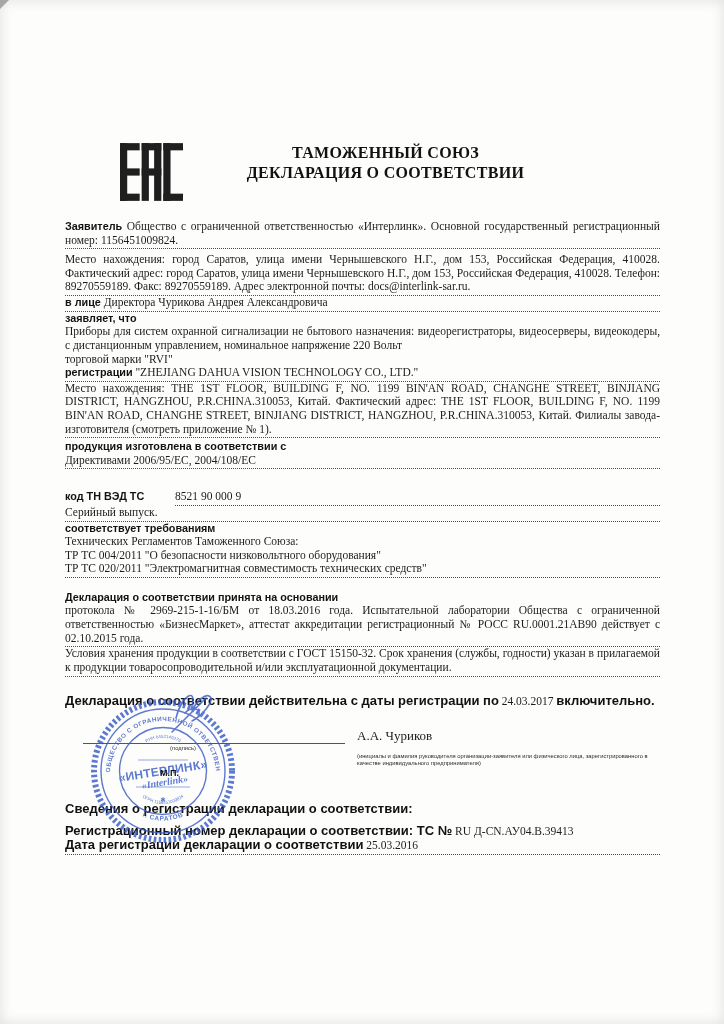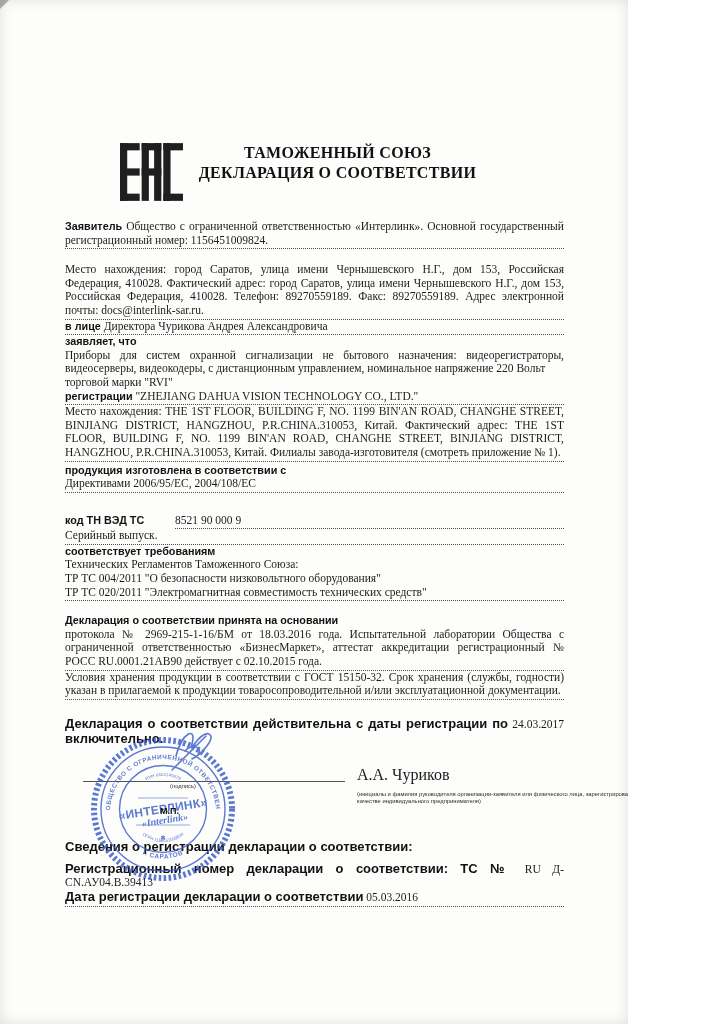--- a/index.html
+++ b/index.html
@@ -1,50 +1,50 @@
 <!DOCTYPE html>
 <html lang="ru"><head>
 <meta charset="utf-8">
 <style>
   html,body{margin:0;padding:0;background:#ffffff;}
   .page{
-    position:relative;width:628px;height:1024px;background:#fdfdfc;
+    position:relative;width:724px;height:1024px;background:#fdfdfc;
     box-shadow:inset 0 0 14px rgba(0,0,0,.12);overflow:hidden;
     font-family:"Liberation Serif",serif;color:#1c1c1c;
   }
   .corner-speck{position:absolute;left:0;top:0;width:0;height:0;
     border-left:9px solid #6f6f6f;border-bottom:9px solid transparent;opacity:.55;}
   .content{padding:0 64px 0 65px;}
   p{margin:0;font-size:11.5px;line-height:13.6px;text-align:justify;}
   .sans{font-family:"Liberation Sans",sans-serif;font-weight:bold;font-size:10.8px;color:#121212;}
   .big-sans{font-family:"Liberation Sans",sans-serif;font-weight:bold;font-size:13px;color:#111;}
   .dl{border-bottom:1px dotted #4c4c4c;padding-bottom:1px;}
   
   .doc-header{position:relative;height:58px;margin-top:143px;}
   .eac-logo{position:absolute;left:55px;top:0;width:63px;height:58px;}
   .titles{text-align:center;padding-left:46px;font-weight:bold;font-size:16px;
           line-height:20px;letter-spacing:.3px;color:#111;margin-top:1px;}
   
   .mt-applicant{margin-top:19px;min-height:27px;}
-  .mt-location{margin-top:14px;min-height:41px;}
+  .mt-location{margin-top:4px;min-height:41px;}
   .loc3{min-height:54px;}
   .mt-made{margin-top:2px;}
   .mt-basis{margin-top:13px;}
   .mt-valid{margin-top:17px;}
   .minh-basis{min-height:41px;}
   .minh-2{min-height:27px;}
   .tnrow{display:flex;margin-top:21px;}
   .tn-label{width:110px;flex:0 0 auto;}
   .tn-val{flex:1;border-bottom:1px dotted #4c4c4c;padding-bottom:1px;font-size:11.5px;line-height:13.6px;}
   
   .sig-section{position:relative;height:92px;}
   .sig-line{position:absolute;left:18px;top:35px;width:262px;border-top:1px solid #555;z-index:1;}
   .sig-caption{position:absolute;left:58px;top:37px;width:120px;text-align:center;
       font-family:"Liberation Sans",sans-serif;font-size:5.8px;color:#2f2f2f;z-index:1;}
-  .sig-name{position:absolute;left:292px;top:20px;font-size:16px;z-index:1;}
+  .sig-name{position:absolute;left:292px;top:20px;font-size:13px;z-index:1;}
   .sig-note{position:absolute;left:292px;top:45px;width:300px;text-align:left;
       font-family:"Liberation Sans",sans-serif;font-size:5.8px;line-height:7.2px;color:#2a2a2a;z-index:1;}
   .mp{position:absolute;left:95px;top:60px;font-family:"Liberation Sans",sans-serif;
       font-weight:bold;font-size:9px;color:#0d0d0d;z-index:4;}
   .stamp{position:absolute;left:23px;top:-22px;width:150px;height:160px;z-index:3;opacity:.82;pointer-events:none;}
   .mt-reg-header{margin-top:2px;}
   .mt-reg-number{margin-top:7px;}
 </style>
 </head>
 <body>
@@ -140,16 +140,16 @@
       </svg>
       <div class="sig-line"></div>
       <div class="sig-caption">(подпись)</div>
       <div class="sig-name">А.А. Чуриков</div>
       <div class="sig-note">(инициалы и фамилия руководителя организации-заявителя или физического лица, зарегистрированного в качестве индивидуального предпринимателя)</div>
       <div class="mp">М.П.</div>
     </div>
 
     <p class="mt-reg-header"><b class="big-sans">Сведения о регистрации декларации о соответствии:</b></p>
     <p class="mt-reg-number"><b class="big-sans">Регистрационный номер декларации о соответствии: ТС №</b> <span>RU Д-CN.АУ04.В.39413</span></p>
-    <p class="dl"><b class="big-sans">Дата регистрации декларации о соответствии</b> <span>05.03.2016</span></p>
+    <p class="dl"><b class="big-sans">Дата регистрации декларации о соответствии</b> <span>25.03.2016</span></p>
 
   </div>
 </div>
 
 </body></html>

